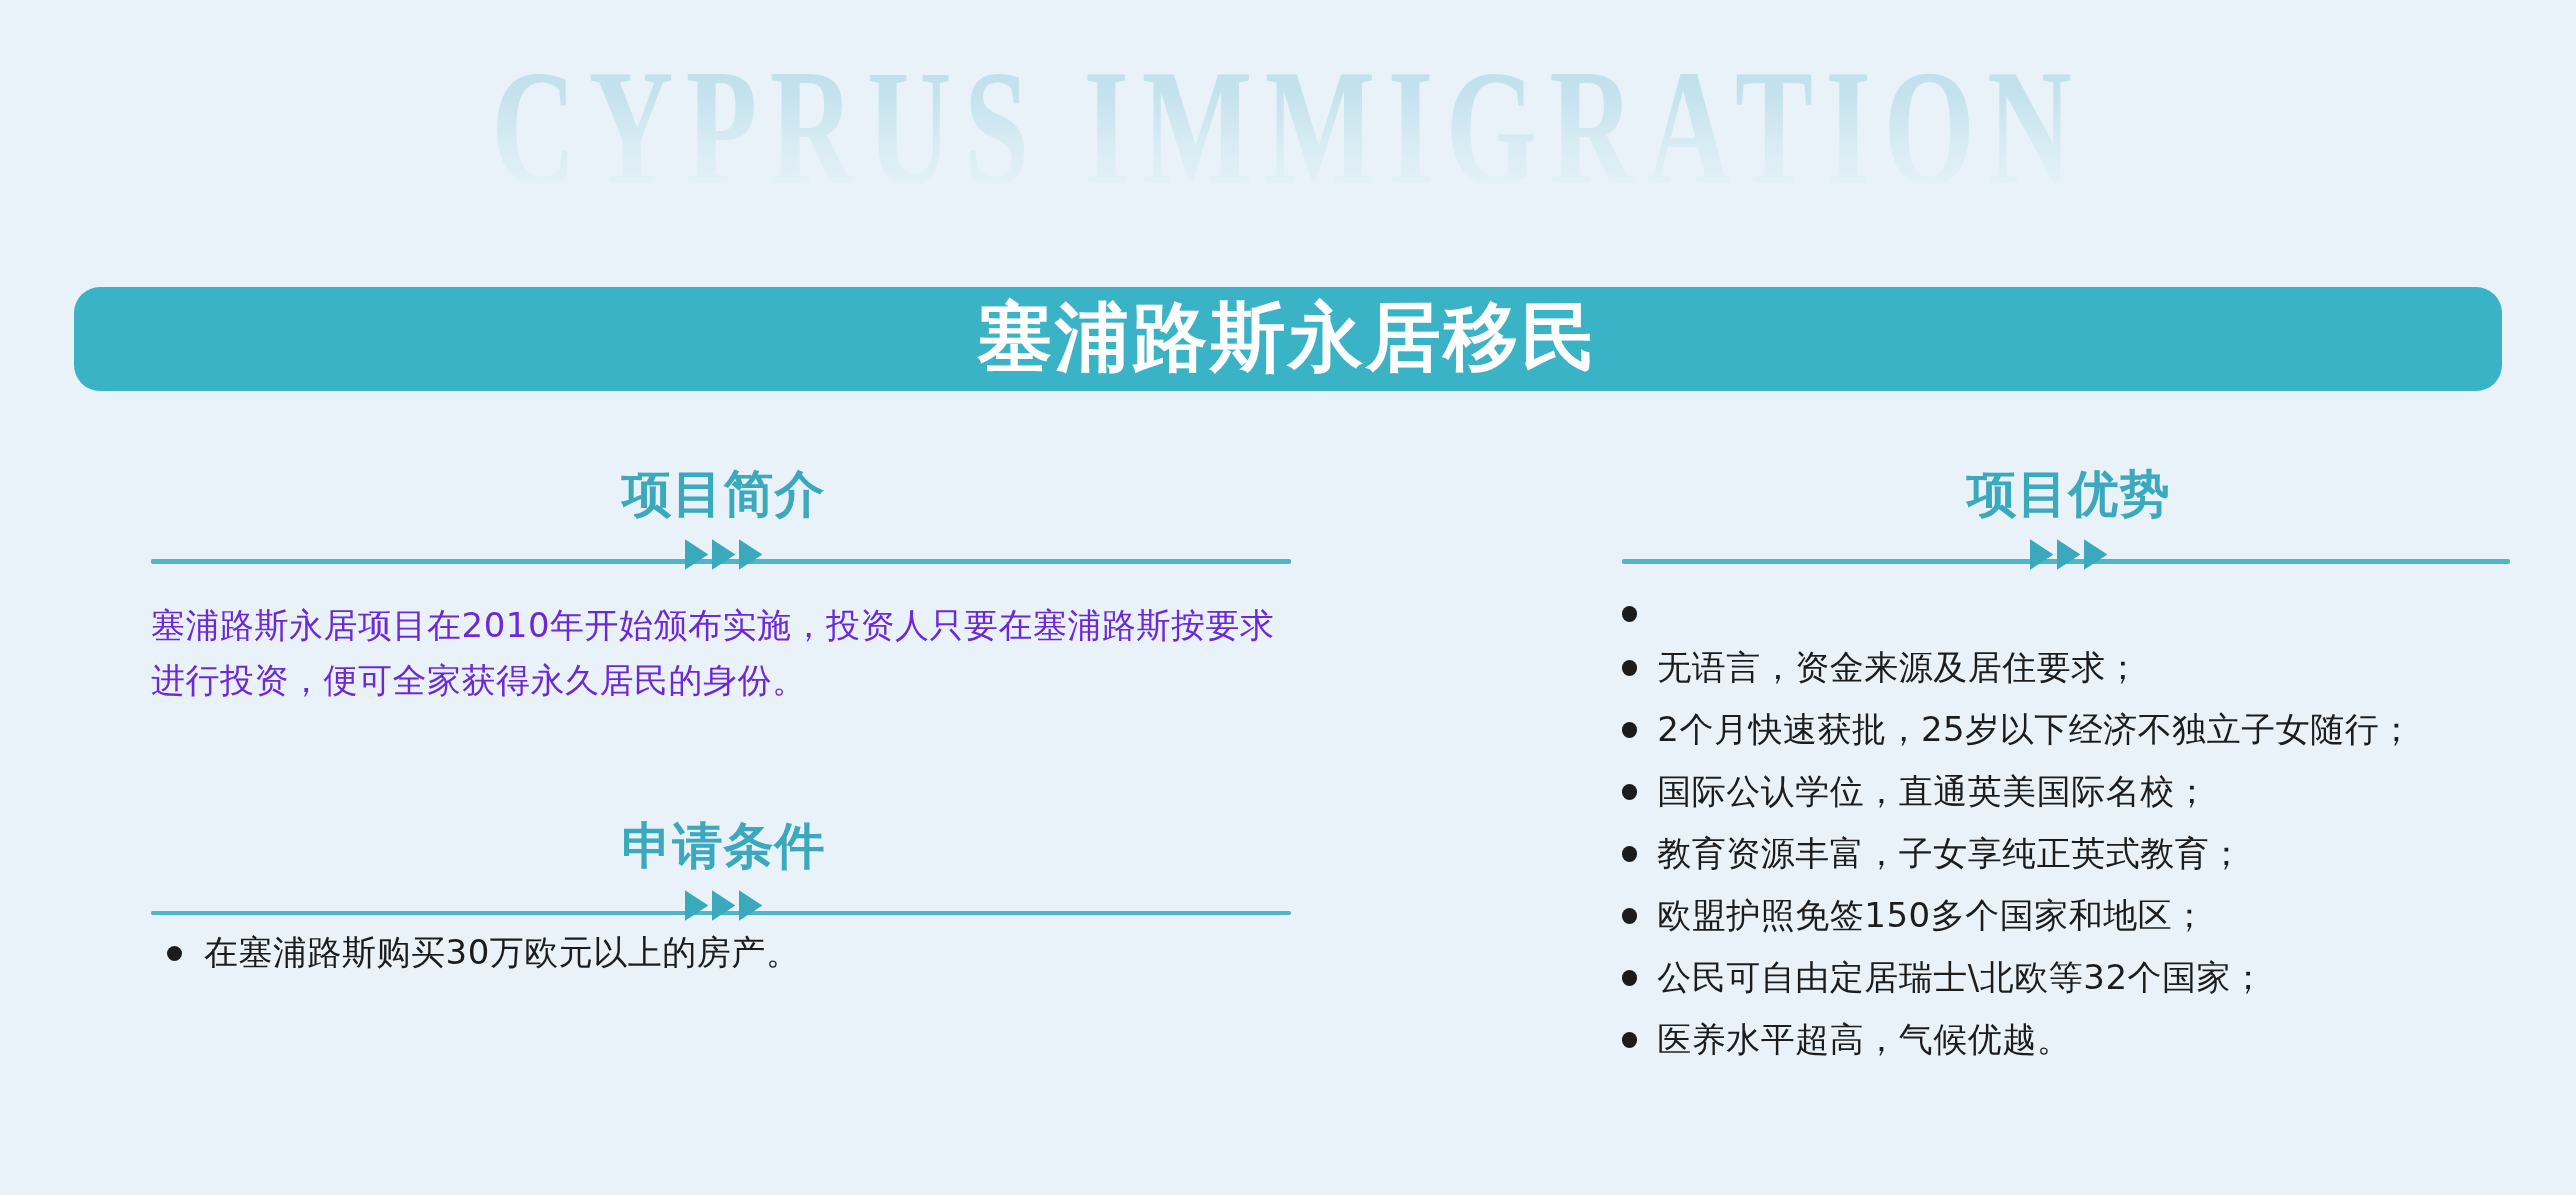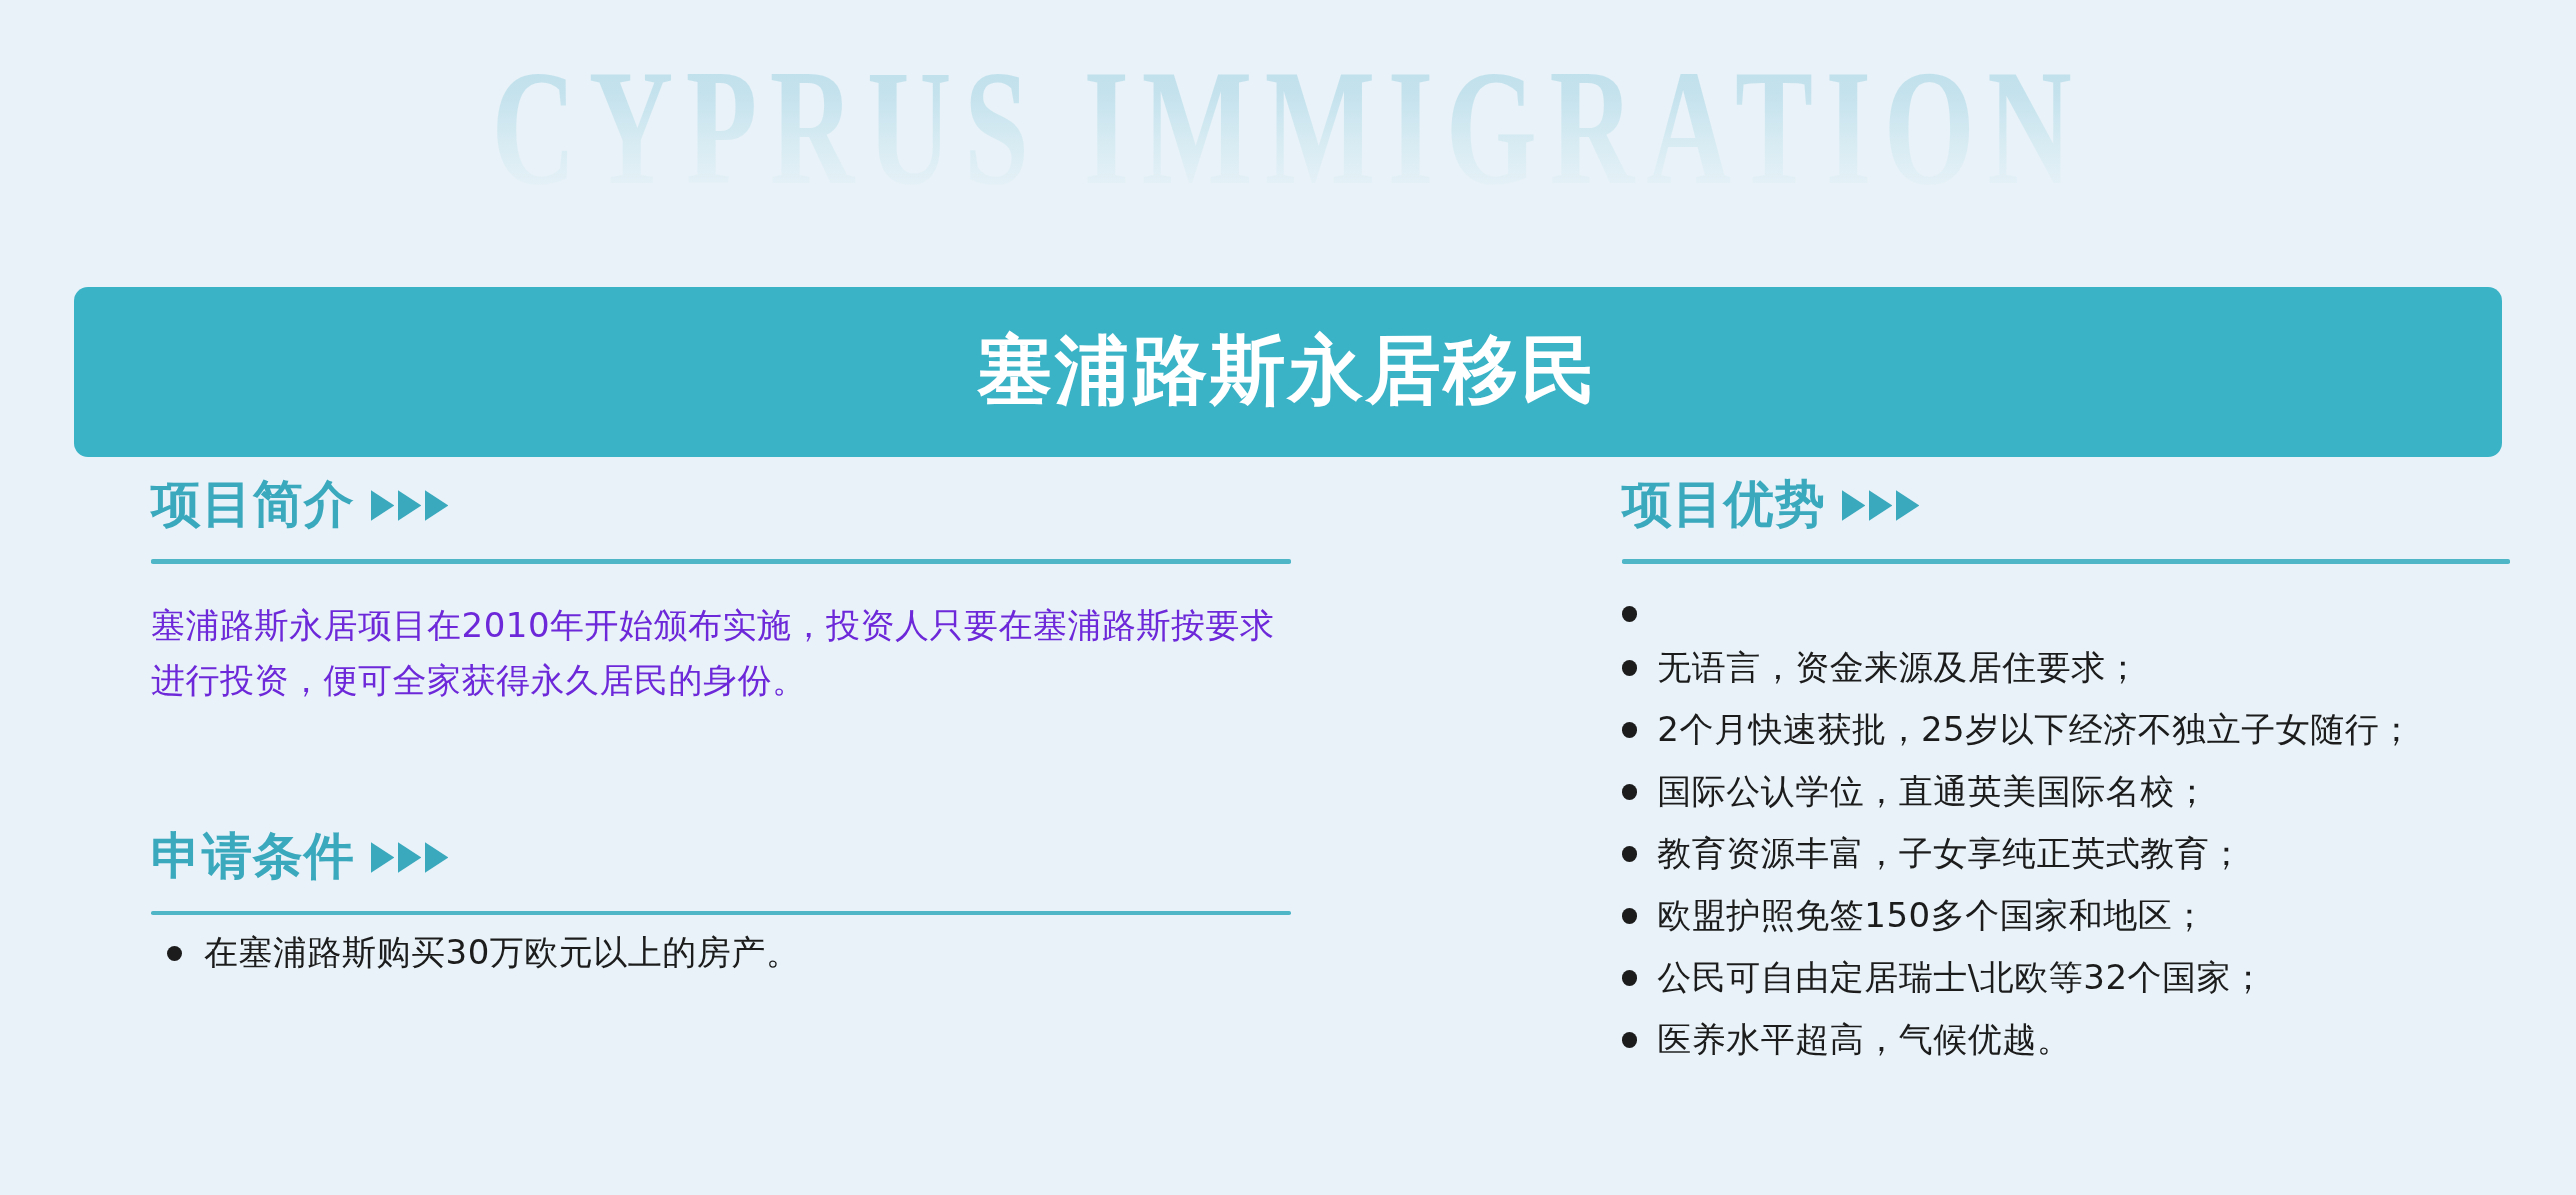--- a/index.html
+++ b/index.html
@@ -49,23 +49,23 @@
     color: transparent;
     -webkit-text-fill-color: transparent;
   }
 
   
   .title-banner {
     position: absolute;
     left: 74px;
     top: 287px;
     width: 2428px;
-    height: 170px;
+    height: 104px;
     background: #3bb3c7;
-    border-radius: 14px;
+    border-radius: 26px;
     display: flex;
     align-items: center;
     justify-content: center;
   }
   .title-banner-text {
     color: #ffffff;
     font-size: 75px;
     font-weight: 700;
     letter-spacing: 2.7px;
     line-height: 1;
@@ -96,20 +96,21 @@
 
   
   .section {
     position: relative;
   }
   .section-head {
     display: flex;
     align-items: center;
     gap: 16px;
     height: 70px;
+    flex-direction: column;
   }
   .section-title {
     color: #3aa8bd;
     font-size: 50px;
     font-weight: 700;
     line-height: 1;
     letter-spacing: 0.9px;
     font-family: "DejaVu Sans", "Liberation Sans", sans-serif;
   }
   .arrows {

